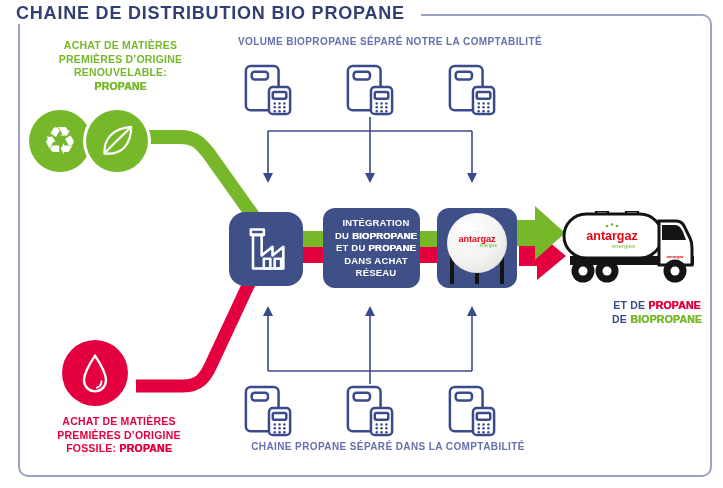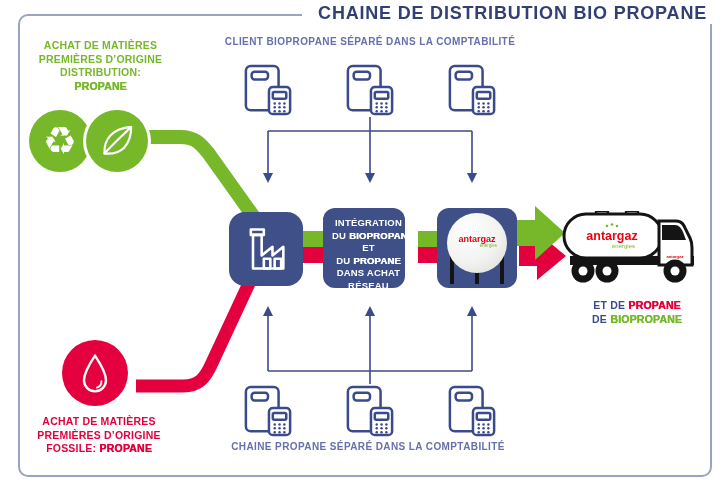--- a/index.html
+++ b/index.html
@@ -4,46 +4,46 @@
 <style>
   html,body{margin:0;padding:0;background:#fff;}
   .canvas{
     position:relative;width:723px;height:488px;background:#fff;overflow:hidden;
     font-family:"Liberation Sans",sans-serif;
   }
   .frame{
     position:absolute;left:18px;top:14px;width:690px;height:459px;
     border:2px solid #9AA3C4;border-radius:10px;
   }
-  .title-wrap{position:absolute;left:0;top:3px;width:723px;text-align:right;}
+  .title-wrap{position:absolute;left:0;top:3px;width:723px;text-align:left;}
   .title-wrap span{
     display:inline-block;background:#fff;padding:0 16px;
     font-size:18px;font-weight:700;letter-spacing:.8px;color:#323F72;
   }
   .art{position:absolute;left:0;top:0;width:723px;height:488px;}
   
-  .tb{position:absolute;text-align:center;font-weight:700;}
+  .tb{position:absolute;text-align:center;font-weight:700;margin-left:20px;}
   .src-green{left:18px;top:39px;width:165px;font-size:10.5px;line-height:13.5px;color:#76B82A;letter-spacing:.2px;}
   .src-red{left:18px;top:415px;width:162px;font-size:10.5px;line-height:13.5px;color:#E4003E;letter-spacing:.2px;}
   .acct-label{font-size:10px;color:#6670AC;letter-spacing:.4px;}
   .acct-top{left:213px;top:36px;width:314px;}
   .acct-bottom{left:211px;top:441px;width:314px;}
   .delivery{left:556px;top:298px;width:162px;font-size:10.5px;line-height:14px;color:#3A4A8A;letter-spacing:.2px;}
   .g{color:#76B82A;} .r{color:#E4003E;}
   .xb{text-shadow:.5px 0 currentColor;}
   
   .circle{position:absolute;border-radius:50%;display:flex;align-items:center;justify-content:center;}
   .c-recycle{left:29px;top:110px;width:62px;height:62px;background:#76B82A;z-index:2;}
   .c-recycle span{font-family:"DejaVu Sans",sans-serif;font-size:38px;line-height:1;color:#fff;}
   .c-leaf{left:86px;top:110px;width:62px;height:62px;background:#76B82A;box-shadow:0 0 0 3px #fff;z-index:3;}
   .c-drop{left:62px;top:340px;width:66px;height:66px;background:#E4003E;z-index:2;}
   
   .box{position:absolute;background:#3F4F88;z-index:2;}
   .factory-box{left:229px;top:212px;width:74px;height:74px;border-radius:16px;display:flex;align-items:center;justify-content:center;}
-  .int-box{left:323px;top:208px;width:82px;height:80px;border-radius:12px;color:#fff;text-align:center;
+  .int-box{left:323px;top:208px;width:97px;height:80px;border-radius:12px;color:#fff;text-align:center;
     font-size:9.5px;font-weight:700;line-height:12.6px;letter-spacing:.2px;padding-top:9px;box-sizing:border-box;padding-left:9px;}
   .sphere-box{left:437px;top:208px;width:80px;height:80px;border-radius:12px;}
   .sphere{position:absolute;left:10px;top:5px;width:60px;height:60px;border-radius:50%;
     background:radial-gradient(circle at 35% 30%,#ffffff 0%,#f2f2f0 55%,#d8d8d4 100%);z-index:2;}
   .leg{position:absolute;width:4px;height:32px;top:44px;background:#141414;z-index:1;}
   .leg1{left:13px;} .leg2{left:38px;} .leg3{left:63px;}
   .sphere-logo{position:absolute;left:0;top:17px;width:100%;text-align:center;line-height:1;}
   .sphere-logo .spark{display:block;font-size:4.5px;color:#76B82A;letter-spacing:1px;}
   .sphere-logo .brand{display:block;font-size:9px;font-weight:700;color:#E30613;}
   .sphere-logo .sub{display:block;font-size:4.5px;color:#76B82A;text-align:right;padding-right:10px;}
@@ -122,37 +122,37 @@
     <g fill="#3A4A8A">
       <path d="M263,316 h10 l-5,-10 z"></path>
         <path d="M365,316 h10 l-5,-10 z"></path>
         <path d="M467,316 h10 l-5,-10 z"></path>
     </g>
   </svg>
 
   <div class="tb src-green">
     <div>ACHAT DE MATIÈRES</div>
     <div>PREMIÈRES D’ORIGINE</div>
-    <div>DISTRIBUTION:</div>
+    <div>RENOUVELABLE:</div>
     <div class="xb">PROPANE</div>
   </div>
 
   <div class="circle c-recycle">
       <span>♻</span>
     </div>
   <div class="circle c-leaf">
     <svg width="40" height="40" viewBox="0 0 48 48">
       <g fill="none" stroke="#FFFFFF" stroke-width="2.6" stroke-linejoin="round" stroke-linecap="round">
         <path d="M9,39 C8,21 19,9 41,7 C41,29 29,41 9,39 Z"></path>
         <path d="M9,39 C18,29 29,19 39,9"></path>
       </g>
     </svg>
   </div>
 
-  <div class="tb acct-label acct-top">CLIENT BIOPROPANE SÉPARÉ DANS LA COMPTABILITÉ</div>
+  <div class="tb acct-label acct-top">VOLUME BIOPROPANE SÉPARÉ NOTRE LA COMPTABILITÉ</div>
   <svg class="art" style="left:243px;top:63px;width:50px;height:54px">
       <use href="#ledger" xlink:href="#ledger"></use>
     </svg>
   <svg class="art" style="left:345px;top:63px;width:50px;height:54px">
       <use href="#ledger" xlink:href="#ledger"></use>
     </svg>
   <svg class="art" style="left:447px;top:63px;width:50px;height:54px">
       <use href="#ledger" xlink:href="#ledger"></use>
     </svg>
 

